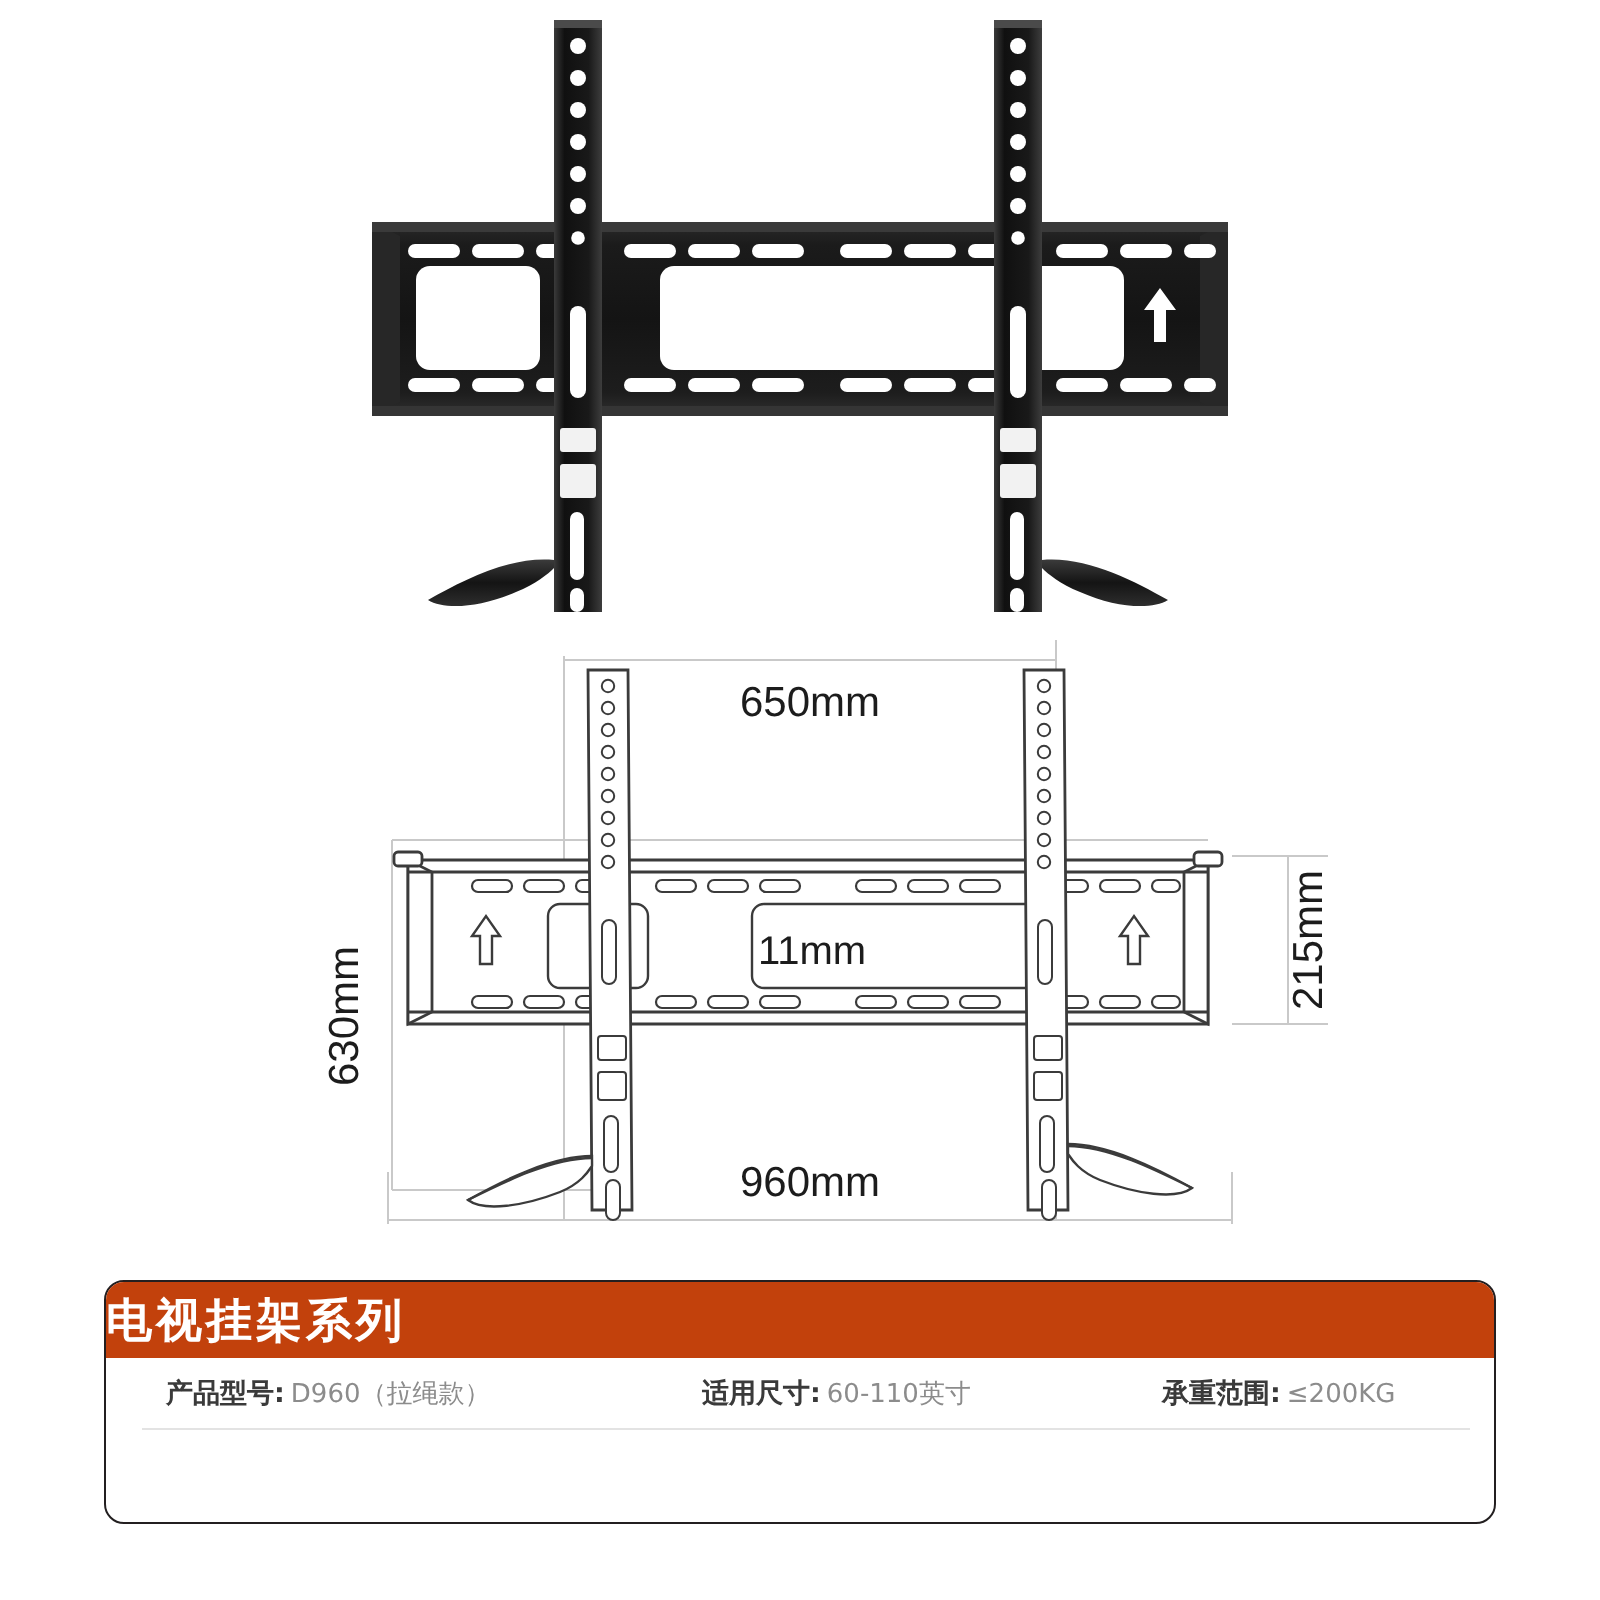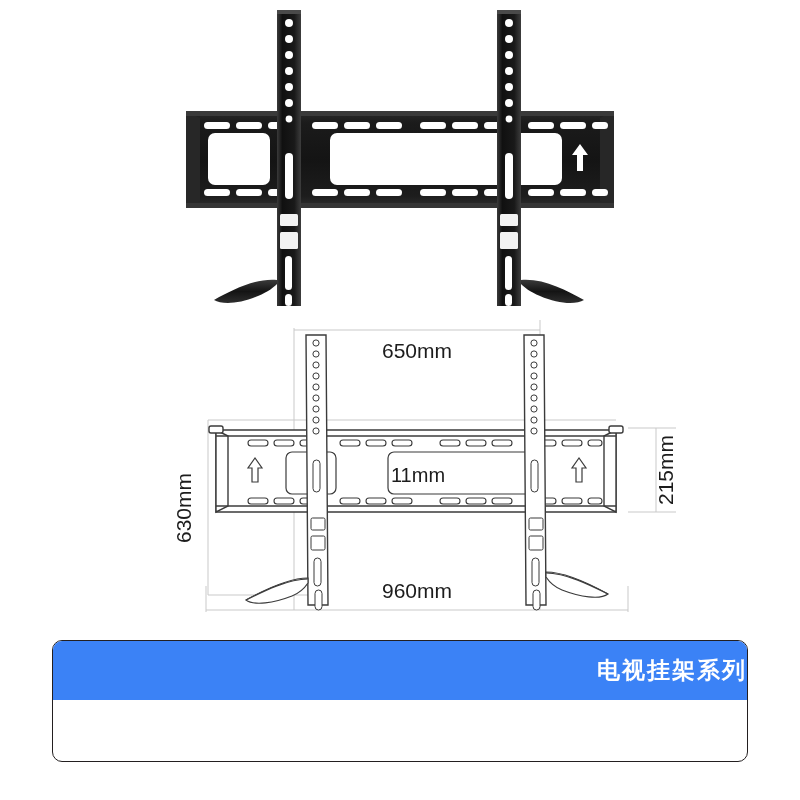--- a/index.html
+++ b/index.html
@@ -27,44 +27,44 @@
   .photo-panel {
     position: absolute;
     left: 0; top: 0;
     width: 800px;
     height: 318px;
   }
 
   
   .drawing-panel {
     position: absolute;
-    left: 16px; top: 310px;
+    left: 4px; top: 310px;
     width: 644px;
     height: 320px;
   }
 
   
   .spec-card {
     position: absolute;
     left: 52px;
     top: 640px;
     width: 696px;
     height: 122px;
     border: 1.6px solid #231f20;
     border-radius: 10px;
     background: #ffffff;
     overflow: hidden;
     box-sizing: border-box;
   }
   .spec-banner {
-    height: 59px;
-    background: #3b82f6;
+    height: 38px;
+    background: #c2410c;
     display: flex;
     align-items: center;
-    justify-content: flex-end;
+    justify-content: flex-start;
   }
   .spec-banner-title {
     color: #ffffff;
     font-size: 23px;
     font-weight: 700;
     letter-spacing: 2px;
     font-family: "DejaVu Sans", "Liberation Sans", sans-serif;
   }
   .spec-body {
     padding: 0;
@@ -361,16 +361,30 @@
 
       <text x="401" y="288" text-anchor="middle" font-family="Liberation Sans, DejaVu Sans, sans-serif" font-size="21" fill="#1c1c1c">960mm</text>
     </svg>
   </div>
 
   <div class="spec-card">
     <div class="spec-banner">
       <span class="spec-banner-title">电视挂架系列</span>
     </div>
     <div class="spec-body">
+      <div class="spec-row with-rule">
+        <span class="spec-field f1">
+          <span class="spec-label">产品型号:</span>
+          <span class="spec-value">D960（拉绳款）</span>
+        </span>
+        <span class="spec-field f2">
+          <span class="spec-label">适用尺寸:</span>
+          <span class="spec-value">60-110英寸</span>
+        </span>
+        <span class="spec-field f3">
+          <span class="spec-label">承重范围:</span>
+          <span class="spec-value">≤200KG</span>
+        </span>
+      </div>
     </div>
   </div>
 
 </div>
 
 </body></html>

